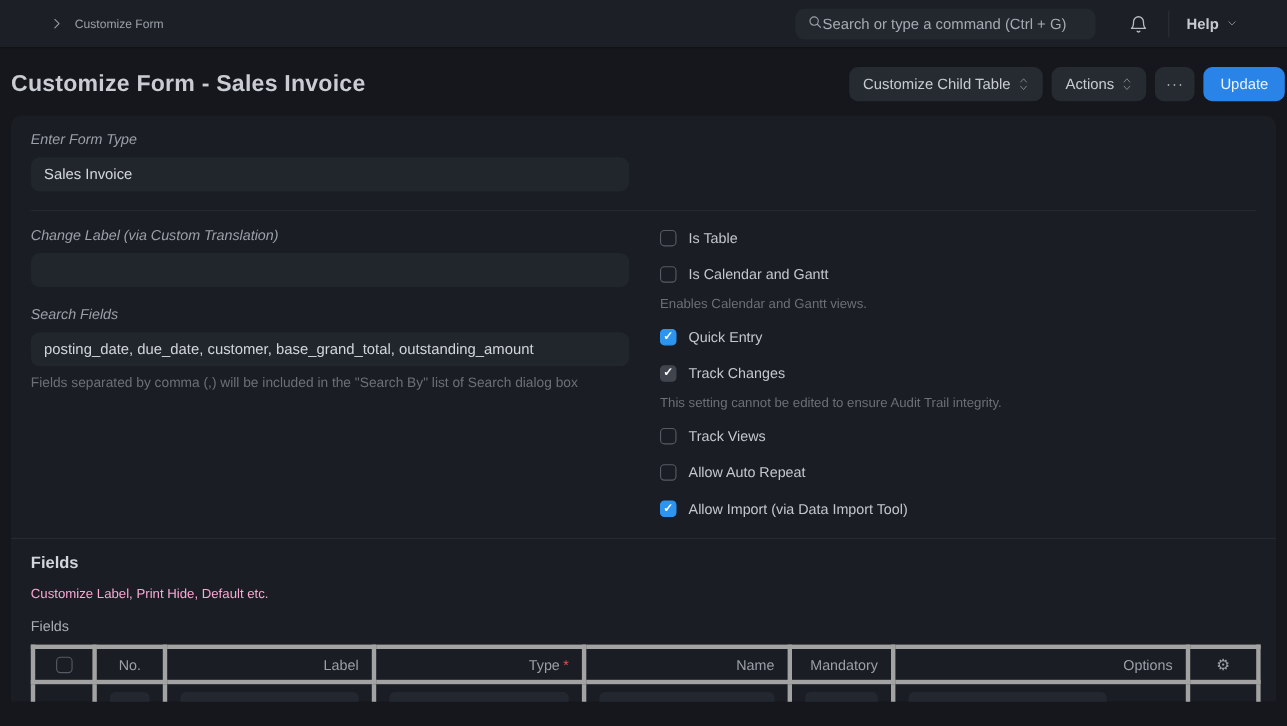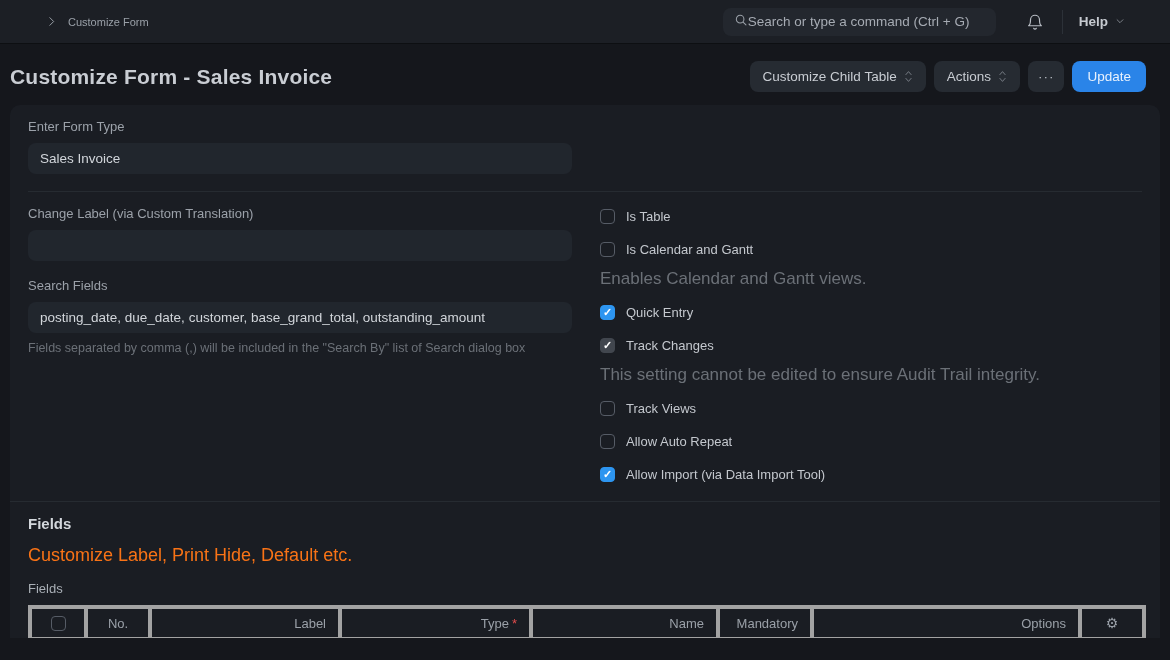--- a/index.html
+++ b/index.html
@@ -23,39 +23,39 @@
   }
   .search-bar input {
     background:transparent; border:none; outline:none; width:100%;
     color:#c6cad0; font-size:13.5px; font-family:"Liberation Sans", sans-serif;
   }
   .search-bar input::placeholder { color:#a6abb3; opacity:1; }
   .bell { margin-right:18px; display:flex; cursor:pointer; }
   .nav-divider { width:1px; height:24px; background:#2c3138; margin-right:16px; }
   .help { display:flex; align-items:center; gap:7px; color:#c6cad0; font-size:13.5px; font-weight:700; cursor:pointer; }
   
-  .page-head { display:flex; align-items:center; padding:17px 24px 13px 10px; }
+  .page-head { display:flex; align-items:center; padding:17px 2px 13px 10px; }
   .page-title { font-size:21px; font-weight:700; color:#c9cdd3; letter-spacing:.2px; }
   .head-actions { margin-left:auto; display:flex; align-items:center; gap:8px; }
   .btn {
     height:31px; border:none; border-radius:8px; background:#262b32; color:#c8ccd2;
     font-size:13.5px; font-family:"Liberation Sans", sans-serif; padding:0 13px;
     display:flex; align-items:center; gap:7px; cursor:pointer;
   }
   .btn .caret { display:flex; }
   .btn-more { padding:0 10px; letter-spacing:1px; color:#b9bec5; }
   .btn-primary { background:#2a84e8; color:#e9f2fd; font-weight:400; padding:0 15px; }
   
   .panel {
     margin:0 10px; background:#1a1d23; border-radius:10px 10px 0 0;
     height:533px; overflow:hidden;
   }
   .section-1 { padding:14px 18px 0 18px; }
   .divider { border-top:1px solid #262b31; margin-top:17px; }
-  .field-label { color:#9ba1a9; font-size:13px; margin-bottom:9px; }
+  .field-label { color:#9ba1a9; font-size:13px; margin-bottom:9px;font-style:italic; }
   .text-input {
     width:544px; height:31px; background:#21262d; border:none; border-radius:8px;
     color:#d2d6db; font-size:13.5px; font-family:"Liberation Sans", sans-serif;
     padding:0 12px; outline:none; display:block;
   }
   .help-text { color:#6b7077; font-size:12.5px; margin-top:8px; }
   .section-2 { padding:14px 18px 0 18px; display:flex; }
   .col-left { width:544px; flex:none; }
   .col-right { margin-left:28px; padding-top:1px; }
   .gap-16 { height:17px; }
@@ -65,25 +65,25 @@
     width:15px; height:15px; border-radius:4px; border:1.5px solid #565c66;
     flex:none; position:relative; background:transparent;
   }
   .checkbox.checked { background:#2d95f0; border-color:#2d95f0; }
   .checkbox.checked-disabled { background:#41464e; border-color:#41464e; }
   .checkbox.checked::after, .checkbox.checked-disabled::after {
     content:"\2713"; position:absolute; left:0; right:0; top:-1px; bottom:0;
     color:#fff; font-size:11px; line-height:14px; text-align:center; font-weight:700;
   }
   .cb-label { color:#c4c8ce; font-size:13px; }
-  .cb-desc { color:#6b7077; font-size:17px; margin:-4px 0 14px 0; }
+  .cb-desc { color:#6b7077; font-size:12px; margin:-4px 0 14px 0; }
   
   .section-3 { border-top:1px solid #262b31; margin-top:3px; padding:13px 18px 0 18px; }
   .sec-title { font-size:15px; font-weight:700; color:#d3d7dc; }
-  .sec-desc { color:#f97316; font-size:18px; margin-top:13px; }
+  .sec-desc { color:#f9a8d4; font-size:12px; margin-top:13px; }
   .grid-label { color:#a9afb6; font-size:13px; margin-top:15px; }
   table.grid { border-collapse:collapse; margin-top:9px; width:1114px; table-layout:fixed; }
   .grid th, .grid td { border:4px solid #a3a3a3; padding:0 12px; height:32px; }
   .grid th { font-weight:400; color:#9aa0a8; font-size:13px; text-align:right; }
   .grid .c-check { width:56px; text-align:center; padding:0; }
   .grid .c-no { width:64px; text-align:center; }
   .grid .c-label { width:190px; }
   .grid .c-type { width:191px; }
   .grid .c-name { width:187px; }
   .grid .c-mand { width:94px; }

